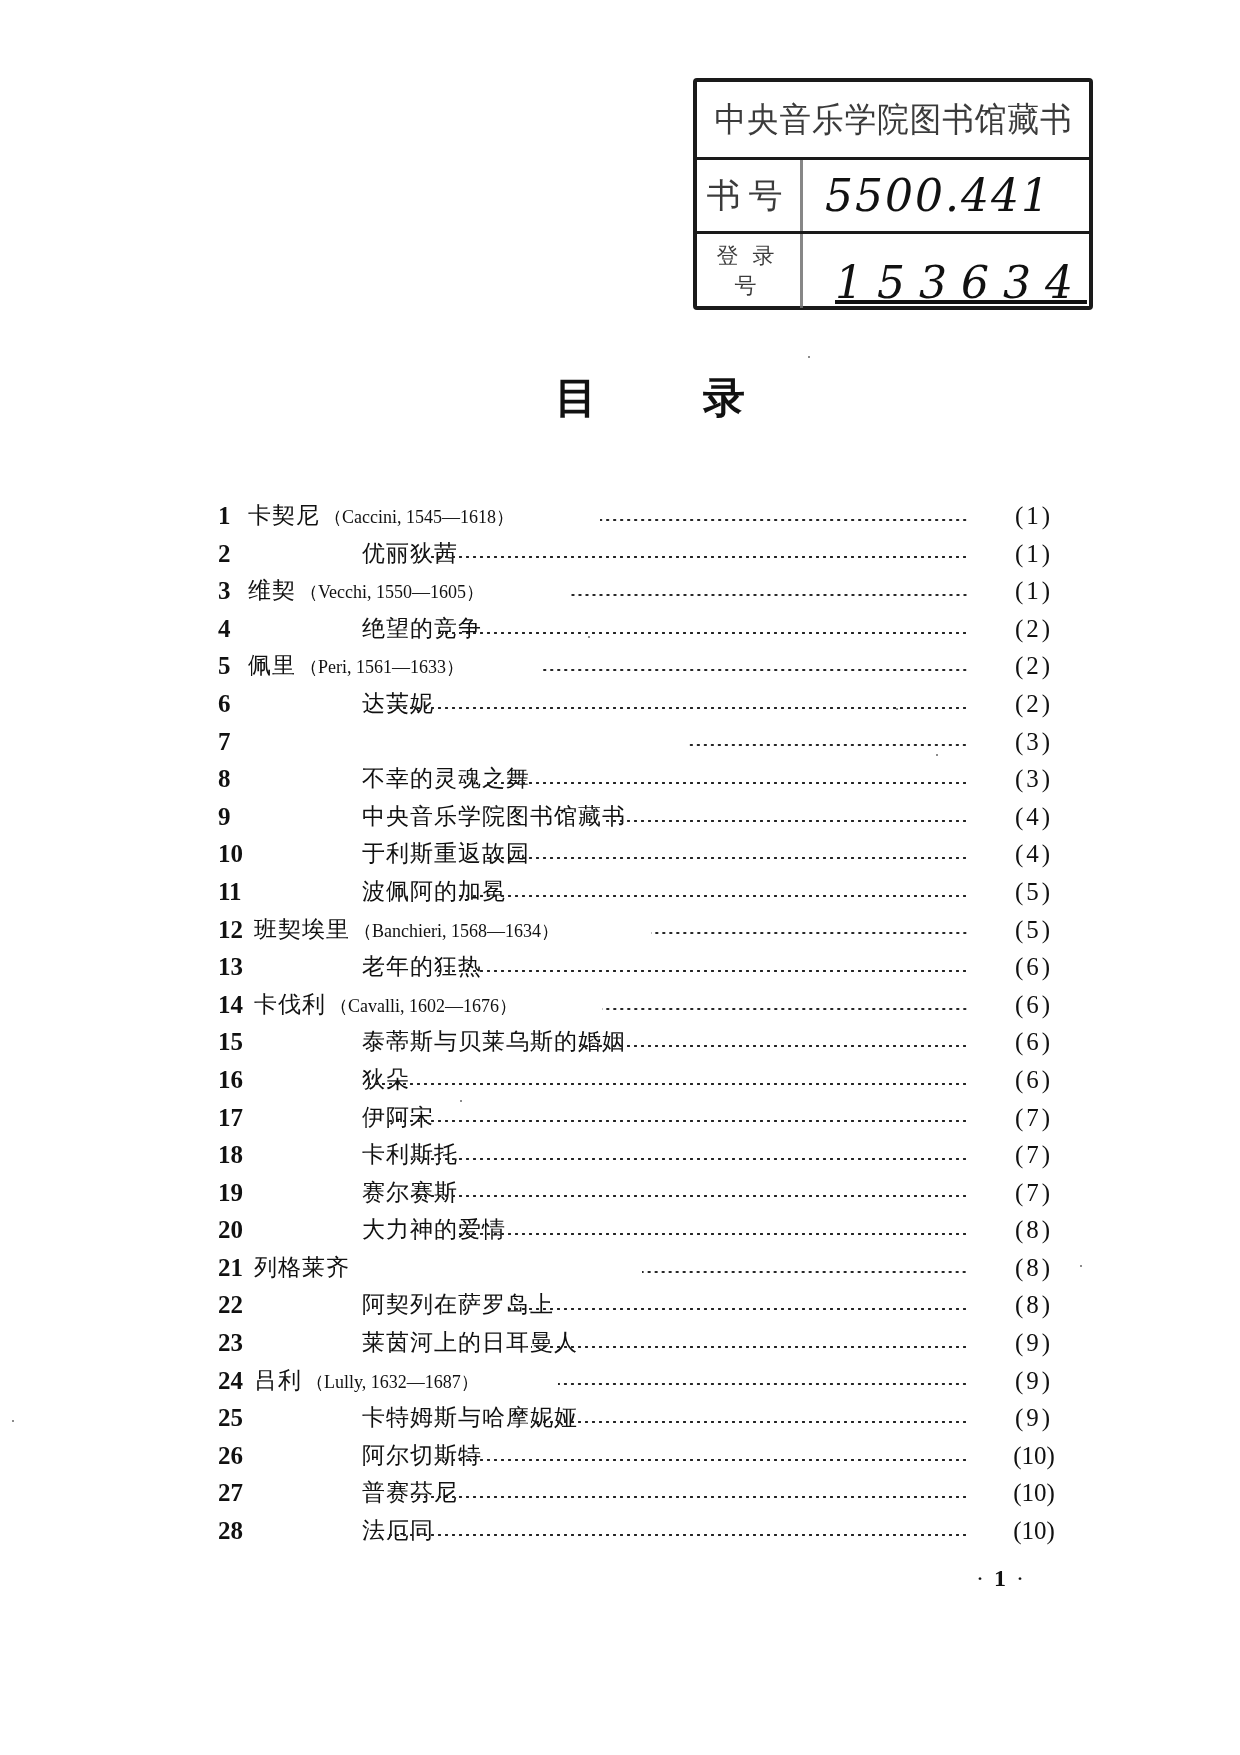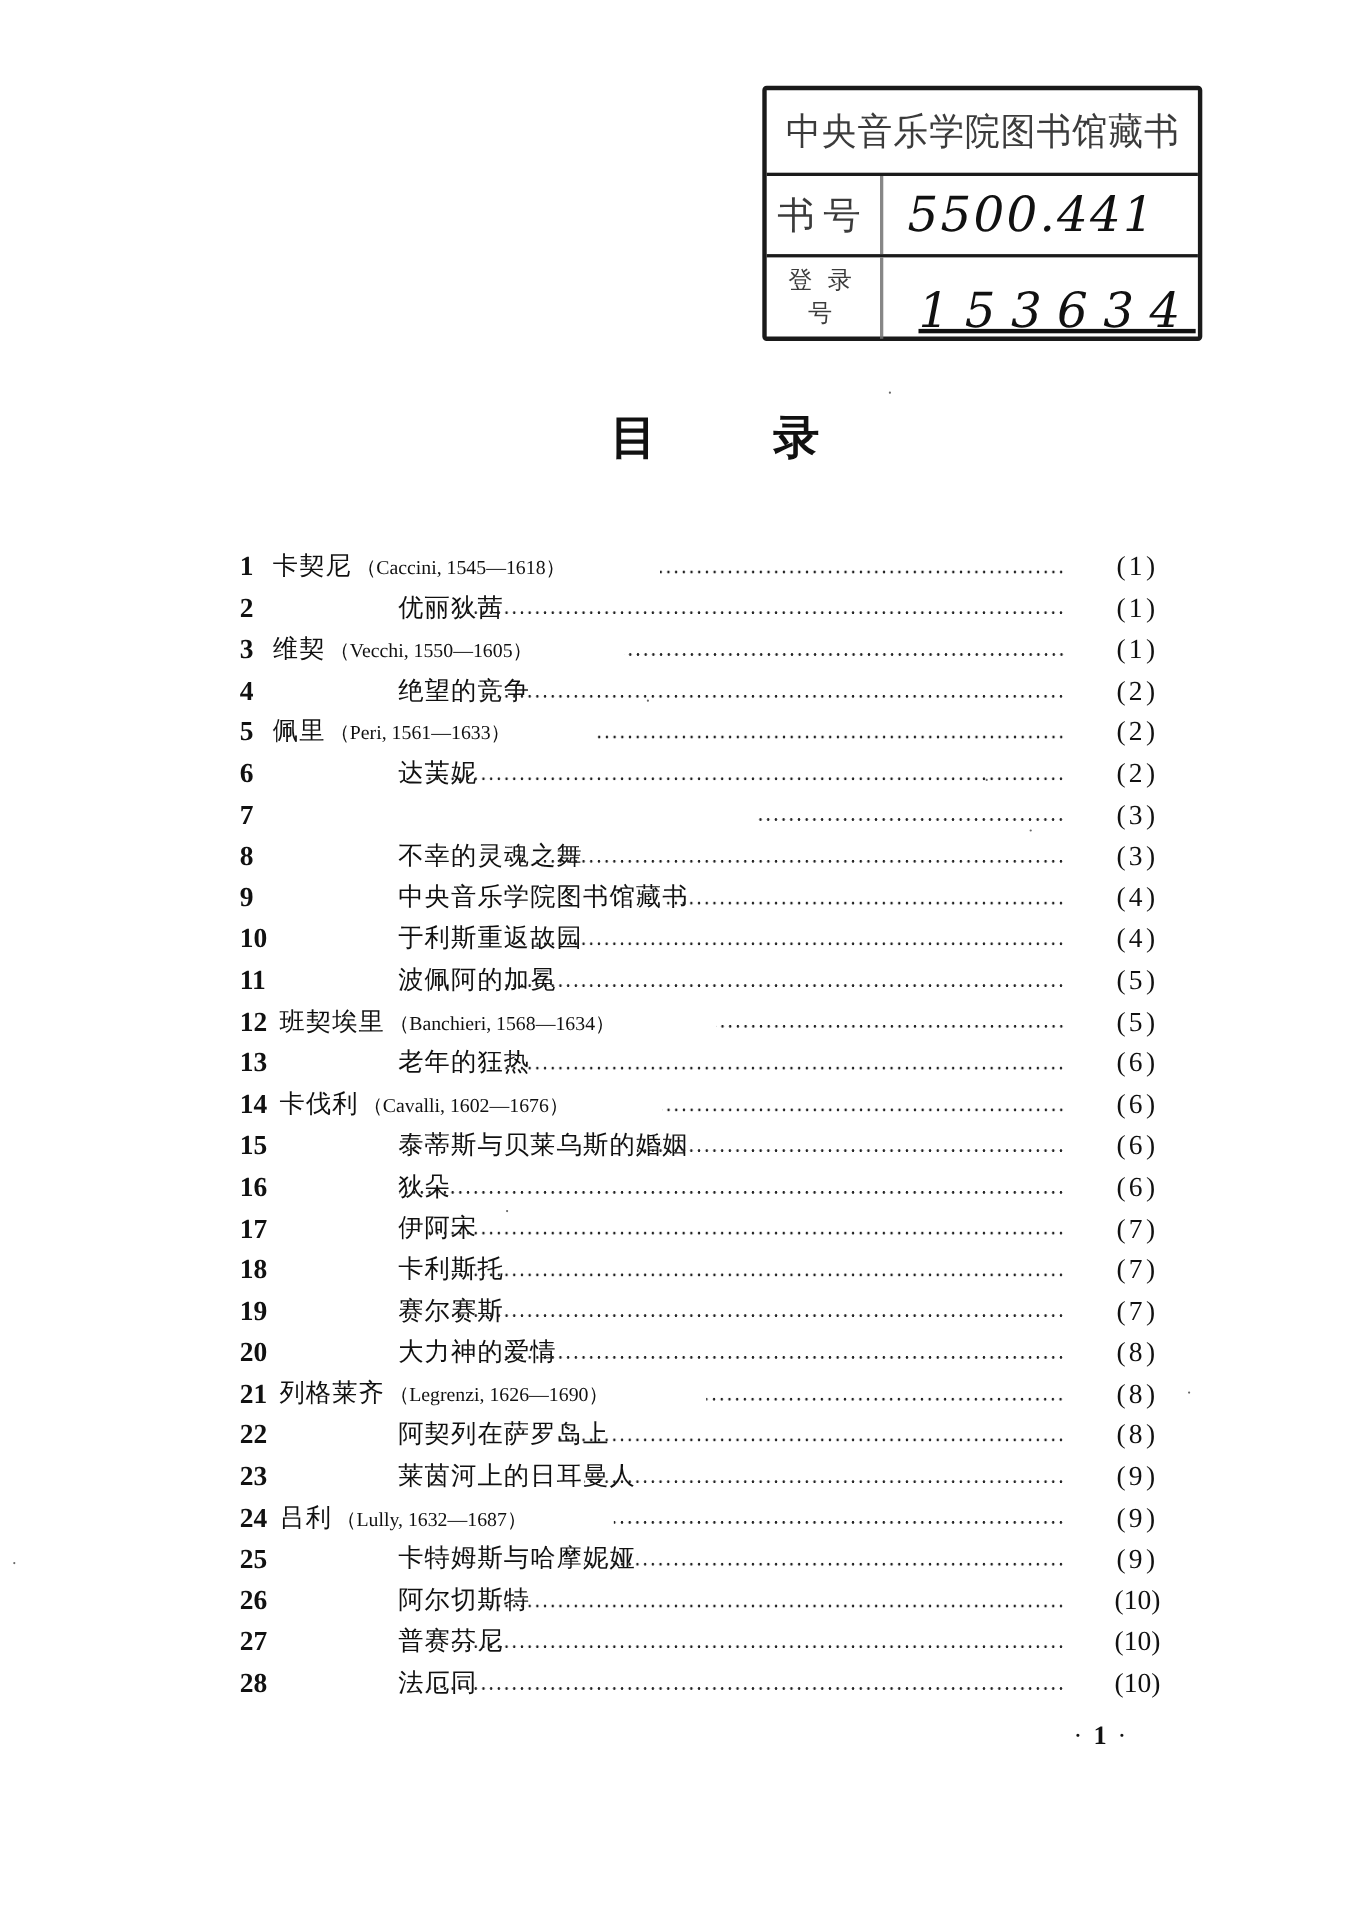--- a/index.html
+++ b/index.html
@@ -406,21 +406,20 @@
       <span class="toc-title">
         <span class="toc-cn">大力神的爱情</span>
       </span>
       <span class="toc-leader" style="left: 241px;"></span>
       <span class="toc-page">(8)</span>
     </div>
     <div class="toc-row composer two-digit">
       <span class="toc-num">21</span>
       <span class="toc-title">
         <span class="toc-cn">列格莱齐</span>
-        <span class="toc-en">（Legrenzi, 1626—1690）</span>
       </span>
       <span class="toc-leader" style="left: 424.344px;"></span>
       <span class="toc-page">(8)</span>
     </div>
     <div class="toc-row work two-digit">
       <span class="toc-num">22</span>
       <span class="toc-title">
         <span class="toc-cn">阿契列在萨罗岛上</span>
       </span>
       <span class="toc-leader" style="left: 289px;"></span>

